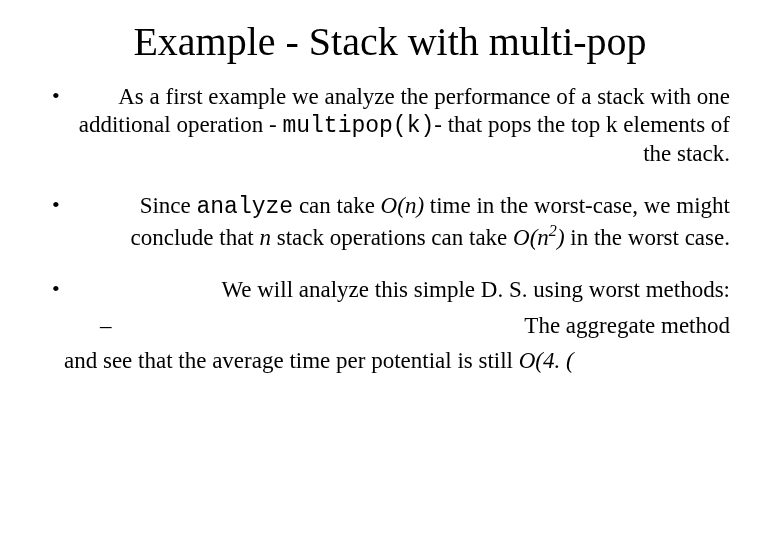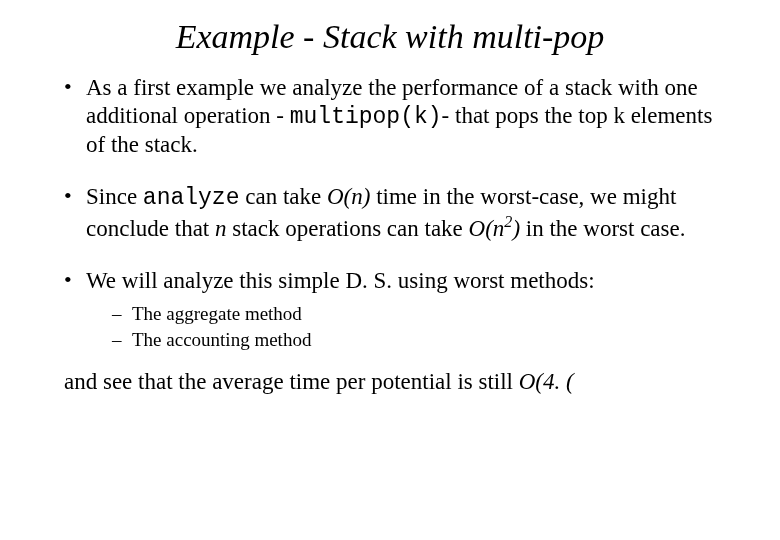--- a/index.html
+++ b/index.html
@@ -9,30 +9,30 @@
     height: 540px;
     background: #fff;
     font-family: "Times New Roman", Times, serif;
     color: #000;
     overflow: hidden;
   }
   .slide {
     padding: 10px 40px 0 40px;
   }
   .title {
-    font-size: 34px;
+    font-size: 40px;
     text-align: center;
     margin: 8px 0 18px 0;
     font-weight: normal;
-    font-style: italic;
   }
   ul.main {
     list-style: none;
     padding: 0 10px;
-    margin: 12px;
+    margin: 0;
+    text-align: right;
   }
   ul.main > li {
     font-size: 23px;
     line-height: 1.22;
     margin-bottom: 24px;
     padding-left: 24px;
     position: relative;
   }
   ul.main > li::before {
     content: "•";
@@ -40,21 +40,21 @@
     left: 2px;
     top: 0;
     font-size: 22px;
   }
   ul.sub {
     list-style: none;
     padding: 6px 0 4px 26px;
     margin: 0;
   }
   ul.sub > li {
-    font-size: 19px;
+    font-size: 23px;
     line-height: 1.35;
     padding-left: 20px;
     position: relative;
   }
   ul.sub > li::before {
     content: "–";
     position: absolute;
     left: 0;
     top: 0;
   }
@@ -87,21 +87,20 @@
     </li>
 
     <li>
       <span>Since </span><span class="mono">analyze</span><span> can take </span><span class="ital">O(n)</span><span> time in the worst-case, we might conclude that </span><span class="ital">n</span><span> stack operations can take </span><span class="ital"><span>O(n</span><sup>2</sup><span>)</span></span><span> in the worst case.</span>
     </li>
 
     <li style="margin-bottom:0;">
       <span>We will analyze this simple D. S. using worst methods:</span>
       <ul class="sub">
         <li>The aggregate method</li>
-        <li>The accounting method</li>
       </ul>
     </li>
   </ul>
 
   <div class="closing">
     <span>and see that the average time per potential is still </span><span class="ital">O(4. (</span>
   </div>
 </div>
 
 </body></html>

